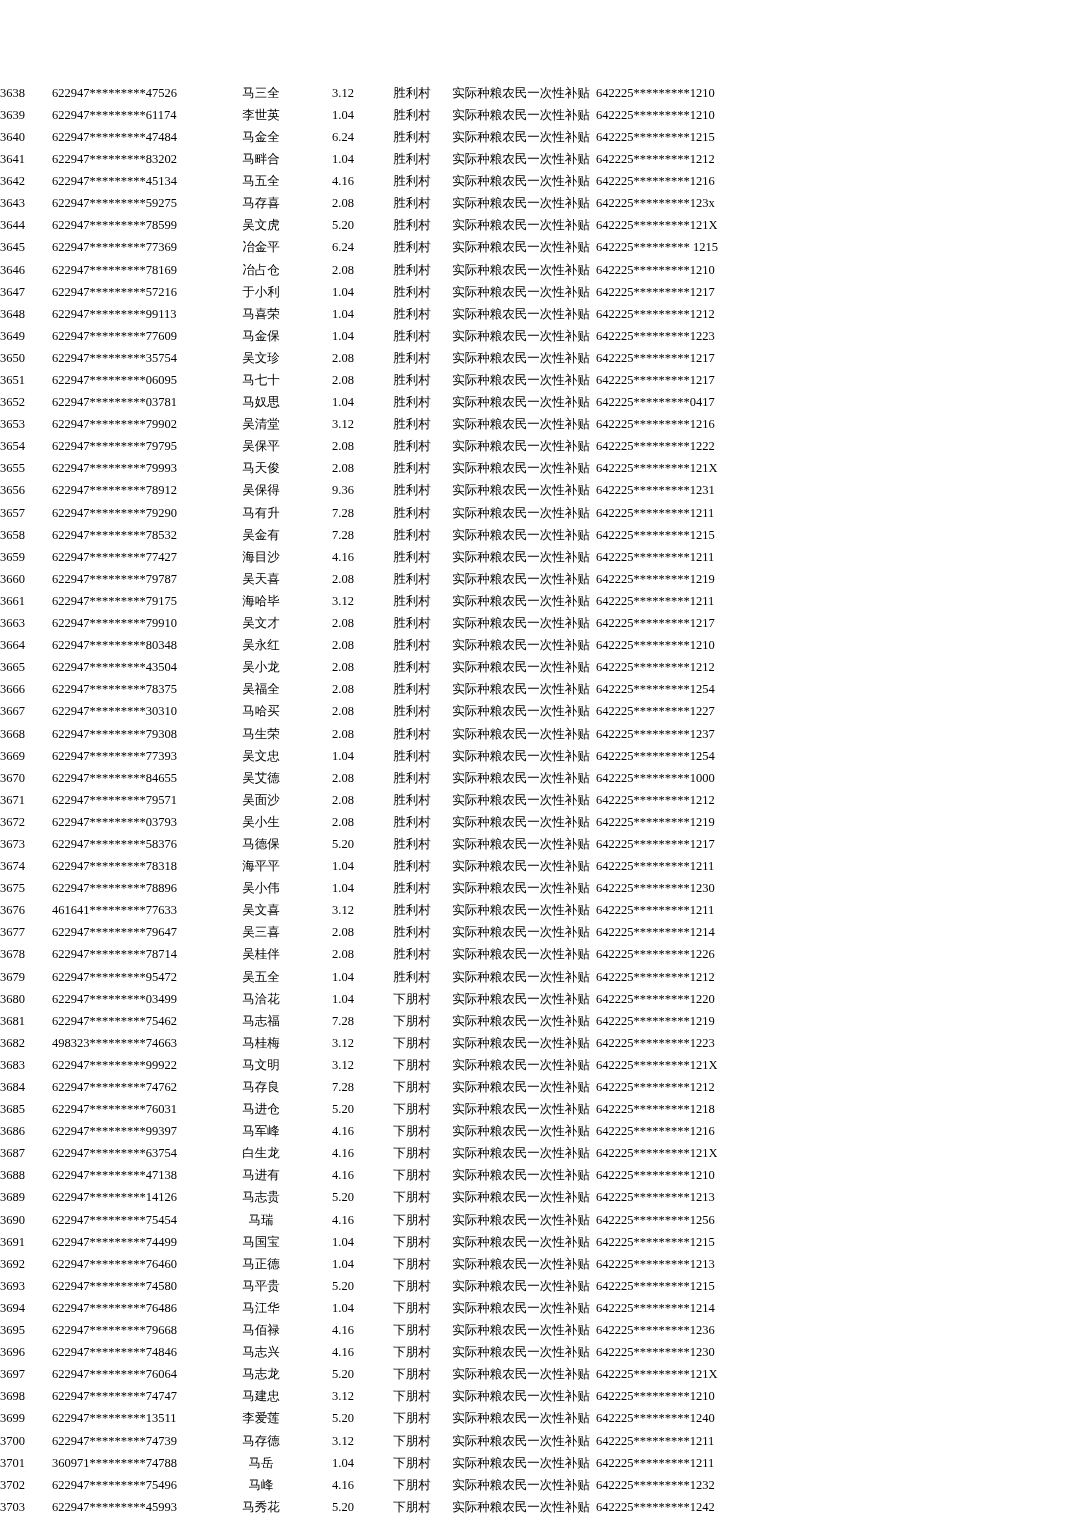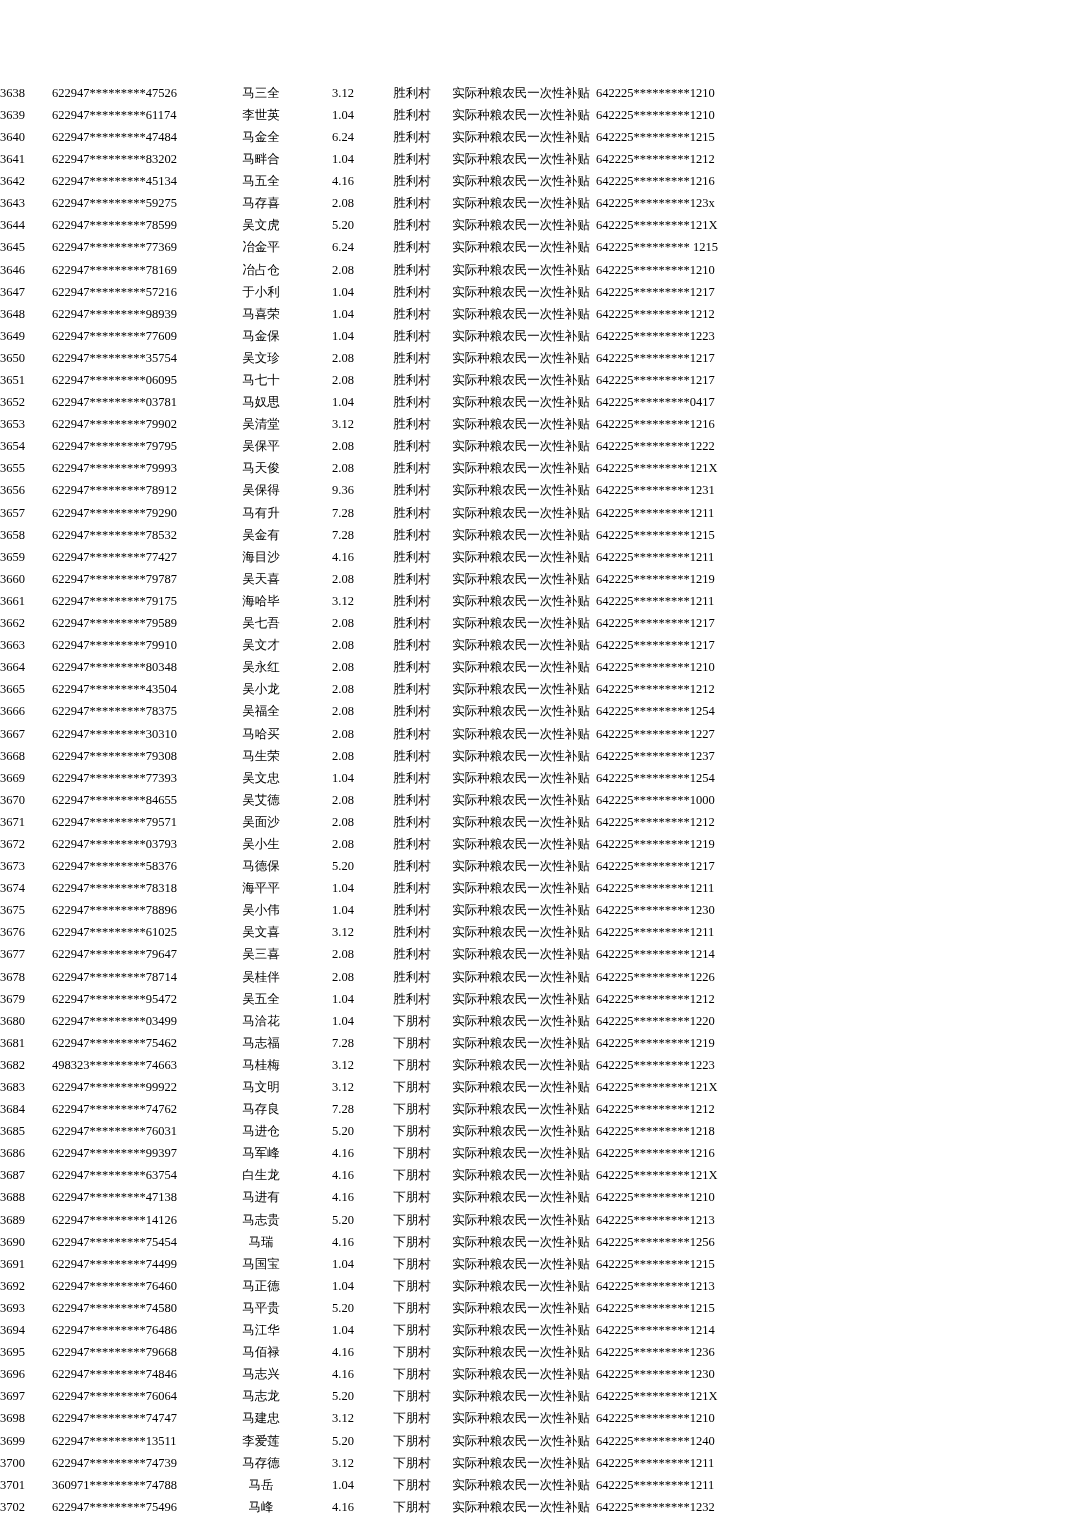--- a/index.html
+++ b/index.html
@@ -131,21 +131,21 @@
           <td class="c-seq">3647</td>
           <td class="c-card">622947*********57216</td>
           <td class="c-name">于小利</td>
           <td class="c-amount">1.04</td>
           <td class="c-village">胜利村</td>
           <td class="c-subsidy">实际种粮农民一次性补贴</td>
           <td class="c-id">642225*********1217</td>
         </tr>
         <tr>
           <td class="c-seq">3648</td>
-          <td class="c-card">622947*********98939</td>
+          <td class="c-card">622947*********99113</td>
           <td class="c-name">马喜荣</td>
           <td class="c-amount">1.04</td>
           <td class="c-village">胜利村</td>
           <td class="c-subsidy">实际种粮农民一次性补贴</td>
           <td class="c-id">642225*********1212</td>
         </tr>
         <tr>
           <td class="c-seq">3649</td>
           <td class="c-card">622947*********77609</td>
           <td class="c-name">马金保</td>
@@ -256,29 +256,20 @@
         <tr>
           <td class="c-seq">3661</td>
           <td class="c-card">622947*********79175</td>
           <td class="c-name">海哈毕</td>
           <td class="c-amount">3.12</td>
           <td class="c-village">胜利村</td>
           <td class="c-subsidy">实际种粮农民一次性补贴</td>
           <td class="c-id">642225*********1211</td>
         </tr>
         <tr>
-          <td class="c-seq">3662</td>
-          <td class="c-card">622947*********79589</td>
-          <td class="c-name">吴七吾</td>
-          <td class="c-amount">2.08</td>
-          <td class="c-village">胜利村</td>
-          <td class="c-subsidy">实际种粮农民一次性补贴</td>
-          <td class="c-id">642225*********1217</td>
-        </tr>
-        <tr>
           <td class="c-seq">3663</td>
           <td class="c-card">622947*********79910</td>
           <td class="c-name">吴文才</td>
           <td class="c-amount">2.08</td>
           <td class="c-village">胜利村</td>
           <td class="c-subsidy">实际种粮农民一次性补贴</td>
           <td class="c-id">642225*********1217</td>
         </tr>
         <tr>
           <td class="c-seq">3664</td>
@@ -383,21 +374,21 @@
           <td class="c-seq">3675</td>
           <td class="c-card">622947*********78896</td>
           <td class="c-name">吴小伟</td>
           <td class="c-amount">1.04</td>
           <td class="c-village">胜利村</td>
           <td class="c-subsidy">实际种粮农民一次性补贴</td>
           <td class="c-id">642225*********1230</td>
         </tr>
         <tr>
           <td class="c-seq">3676</td>
-          <td class="c-card">622947*********61025</td>
+          <td class="c-card">461641*********77633</td>
           <td class="c-name">吴文喜</td>
           <td class="c-amount">3.12</td>
           <td class="c-village">胜利村</td>
           <td class="c-subsidy">实际种粮农民一次性补贴</td>
           <td class="c-id">642225*********1211</td>
         </tr>
         <tr>
           <td class="c-seq">3677</td>
           <td class="c-card">622947*********79647</td>
           <td class="c-name">吴三喜</td>

